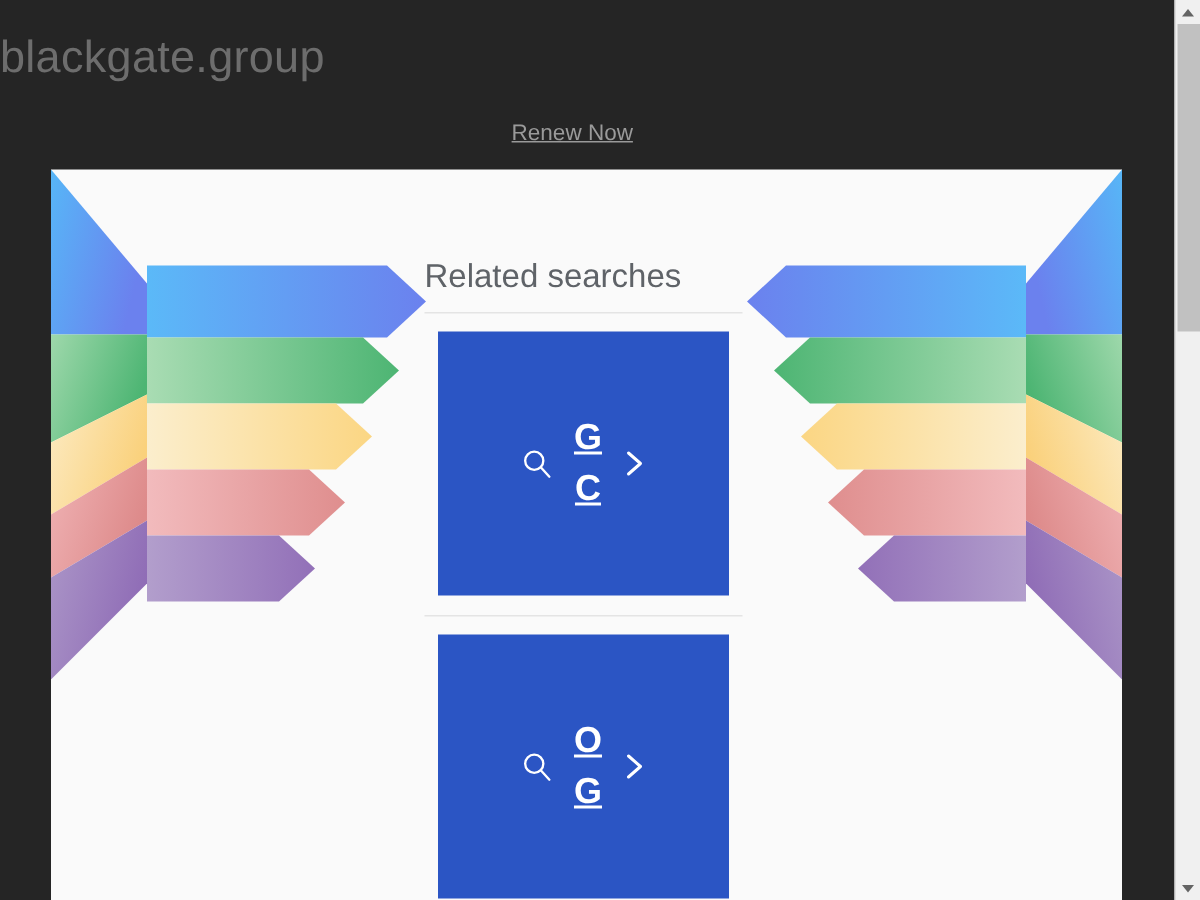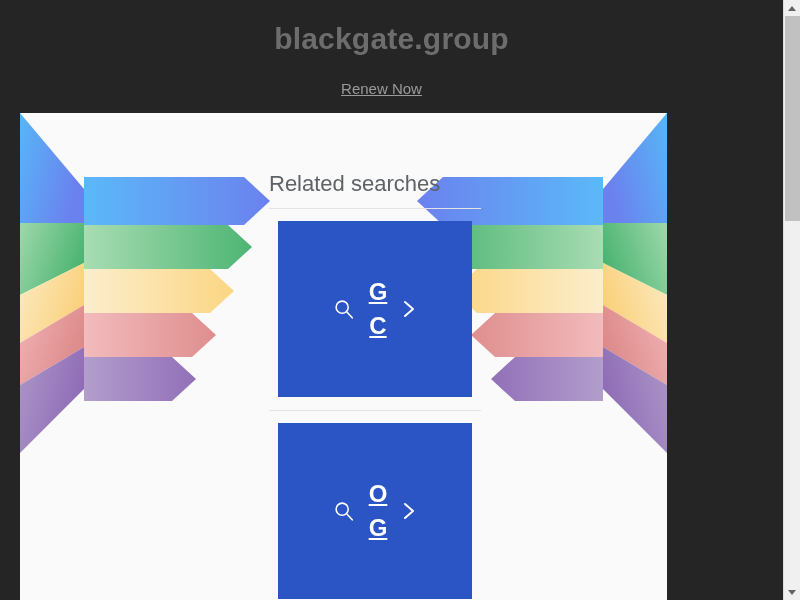--- a/index.html
+++ b/index.html
@@ -25,23 +25,22 @@
     background: #252525;
     overflow: hidden;
   }
 
   
   #page-title {
     position: absolute;
     left: 0;
     top: 22px;
     width: 783px;
-    text-align: center;
     font-size: 30px;
-    font-weight: bold;
+    font-weight: normal;
     color: #6d6d6d;
     letter-spacing: 0.2px;
     line-height: 34px;
     white-space: nowrap;
   }
 
   #renew-row {
     position: absolute;
     left: 0;
     top: 79px;
@@ -53,23 +52,23 @@
     font-size: 15px;
     color: #9a9a9a;
     text-decoration: underline;
     cursor: pointer;
     line-height: 20px;
   }
 
   
   #content-card {
     position: absolute;
-    left: 20px;
+    left: 34px;
     top: 113px;
-    width: 647px;
+    width: 714px;
     height: 487px;
     background: #fafafa;
     overflow: hidden;
   }
 
   
   .ribbon-art {
     position: absolute;
     top: 0;
     width: 260px;

